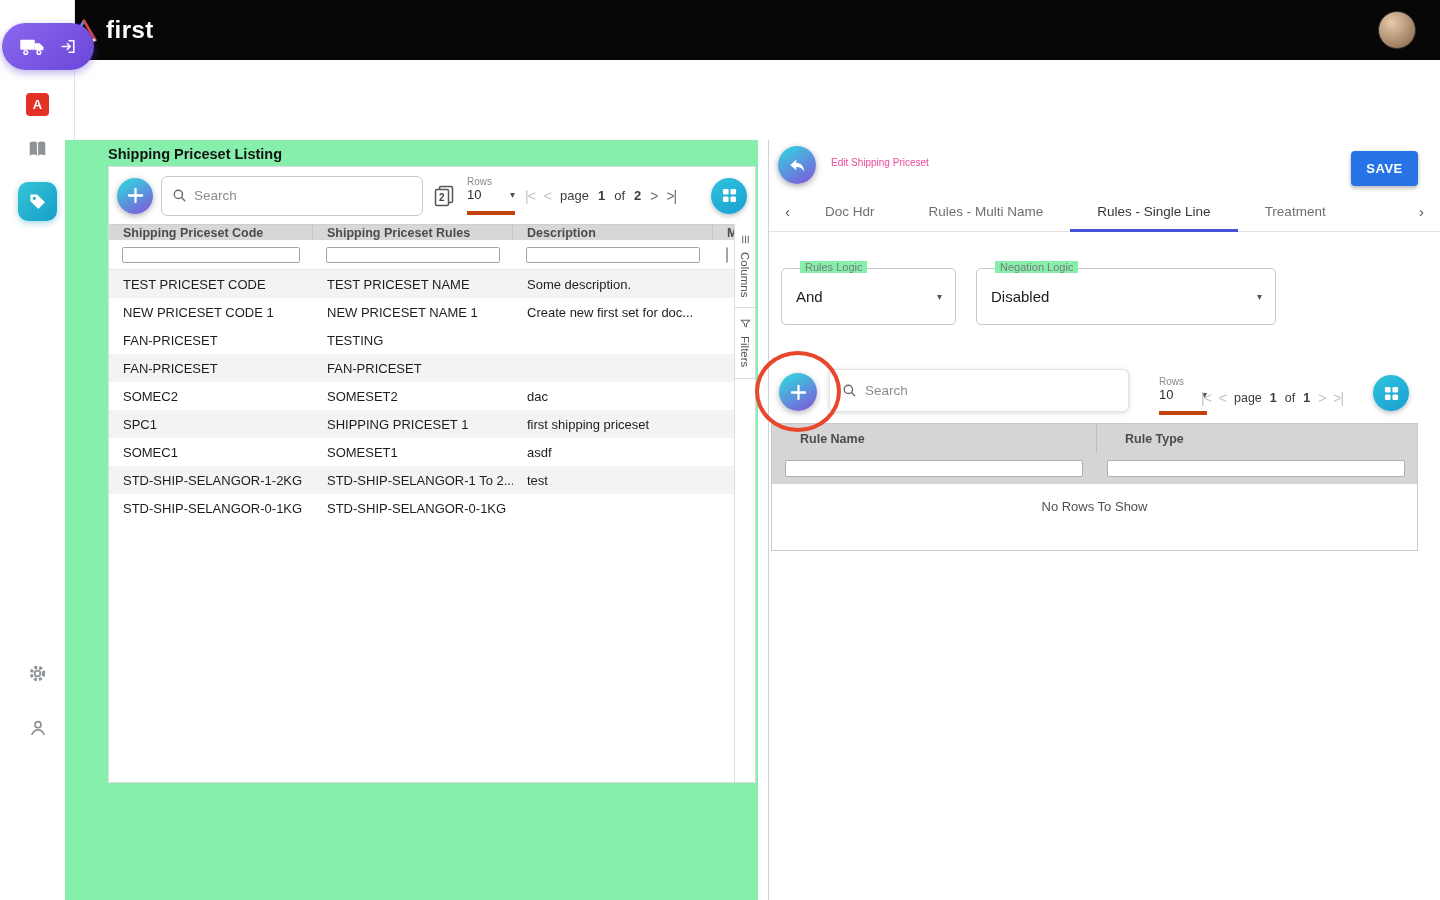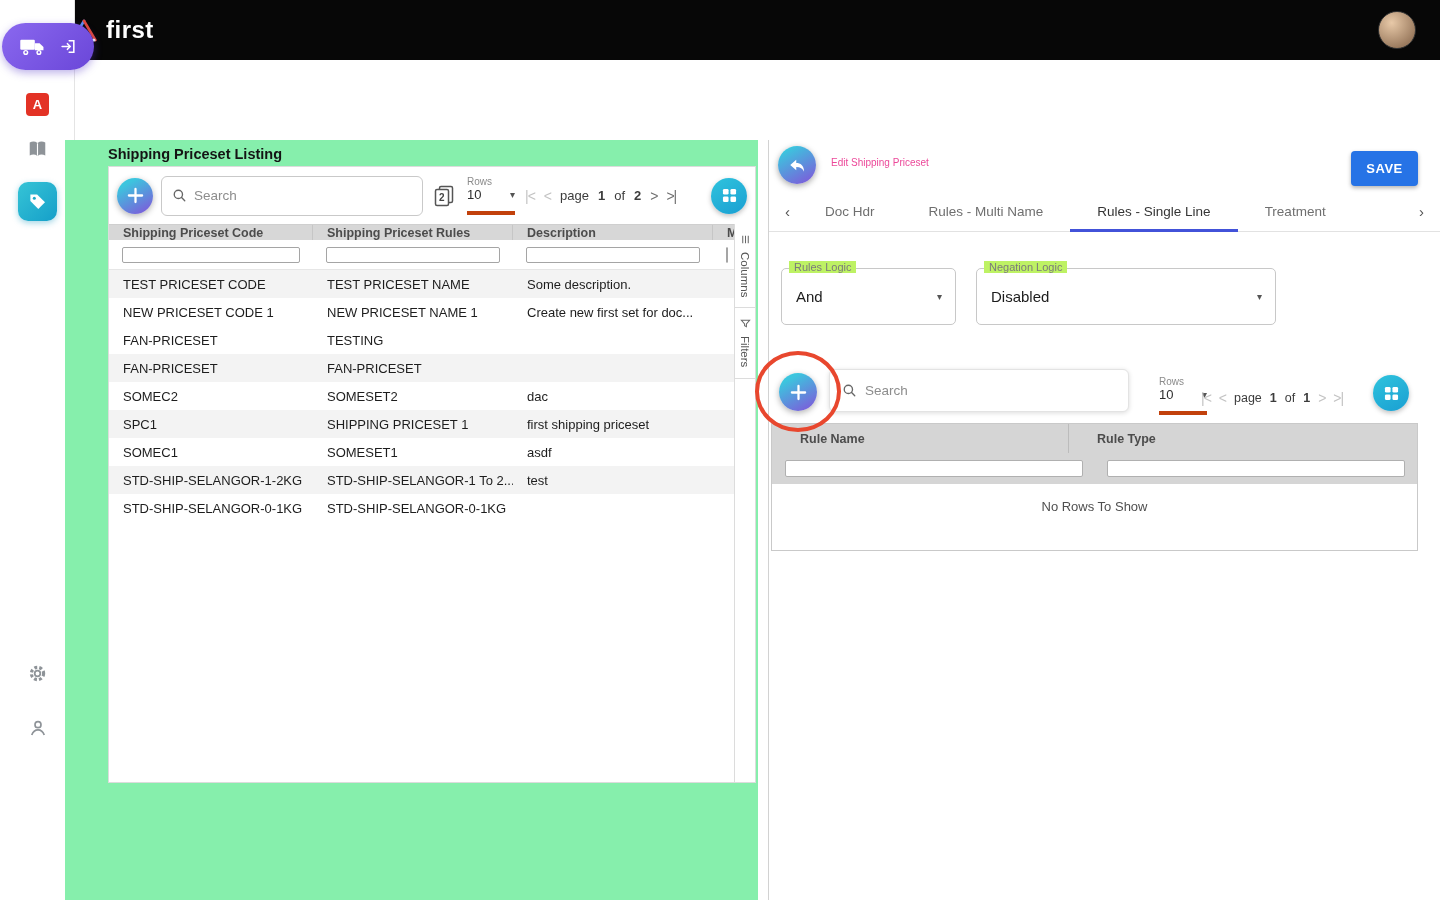--- a/index.html
+++ b/index.html
@@ -118,21 +118,21 @@
             border-bottom:1px solid #e2e2e2; padding:0 8px; }
   .tab-chev { display:flex; align-items:center; padding:0 8px; color:#555; font-size:15px; cursor:pointer; }
   .tab-chev.right { margin-left:auto; }
   .rp-tab { padding:0 27px; font-size:13.5px; color:#6f6f6f; display:flex; align-items:center;
             position:relative; cursor:pointer; white-space:nowrap; }
   .rp-tab.active { color:#353535; font-weight:500; }
   .rp-tab.active::after { content:""; position:absolute; left:0; right:0; bottom:-1px; height:3px;
                           background:#4252d9; }
   .fld { position:absolute; border:1px solid #c8c8c8; border-radius:5px; height:57px; top:128px;
          display:flex; align-items:center; padding:0 14px; background:#fff; cursor:pointer; }
-  .fld-label { position:absolute; top:-8px; left:7px; background:#bef264; padding:0 5px;
+  .fld-label { position:absolute; top:-8px; left:18px; background:#86efac; padding:0 5px;
                font-size:11px; color:#7b7b7b; }
   .fld-value { font-size:15px; color:#1c1c1c; }
   .fld .caret { position:absolute; right:13px; }
   .fld1 { left:12px; width:175px; }
   .fld2 { left:207px; width:300px; }
 
   .annot-circle { position:absolute; left:-14px; top:211px; width:86px; height:81px;
                   border:4px solid #e8472e; border-radius:50%; z-index:6; pointer-events:none; }
   .rp-add { position:absolute; left:10px; top:233px; width:38px; height:38px; z-index:5; }
   .rp-search { position:absolute; left:60px; top:229px; width:300px; height:43px; background:#fff;
@@ -144,21 +144,21 @@
   .rp-rows { position:absolute; left:378px; top:236px; width:48px; }
   .rp-pager { position:absolute; left:432px; top:250px; display:flex; align-items:center; gap:8px;
               font-size:12.5px; color:#3c3c3c; }
   .rp-grid { position:absolute; left:604px; top:235px; }
 
   .rp-table { position:absolute; left:2px; top:283px; width:647px; height:128px;
               border:1px solid #c9c9c9; background:#fff; }
   .rp-thead { height:29px; display:flex; background:#d5d5d5; }
   .rp-th { font-size:12.5px; font-weight:600; color:#4c4c4c; display:flex; align-items:center;
            padding-left:28px; }
-  .rp-c0 { width:297px; flex:none; border-right:1px solid #bcbcbc; }
+  .rp-c0 { width:325px; flex:none; border-right:1px solid #bcbcbc; }
   .rp-c1 { flex:1; }
   .rp-tfilter { height:31px; display:flex; align-items:center; background:#d5d5d5; }
   .rp-tfilter input { height:17px; width:298px; border:1px solid #b0b0b0; border-radius:2px; background:#fff; }
   .rp-fi0 { margin-left:13px; } .rp-fi1 { margin-left:24px; }
   .rp-empty { height:66px; display:flex; justify-content:center; padding-top:15px;
               font-size:13px; color:#4f4f4f; }
 
   svg { display:block; }
 </style>
 </head>

